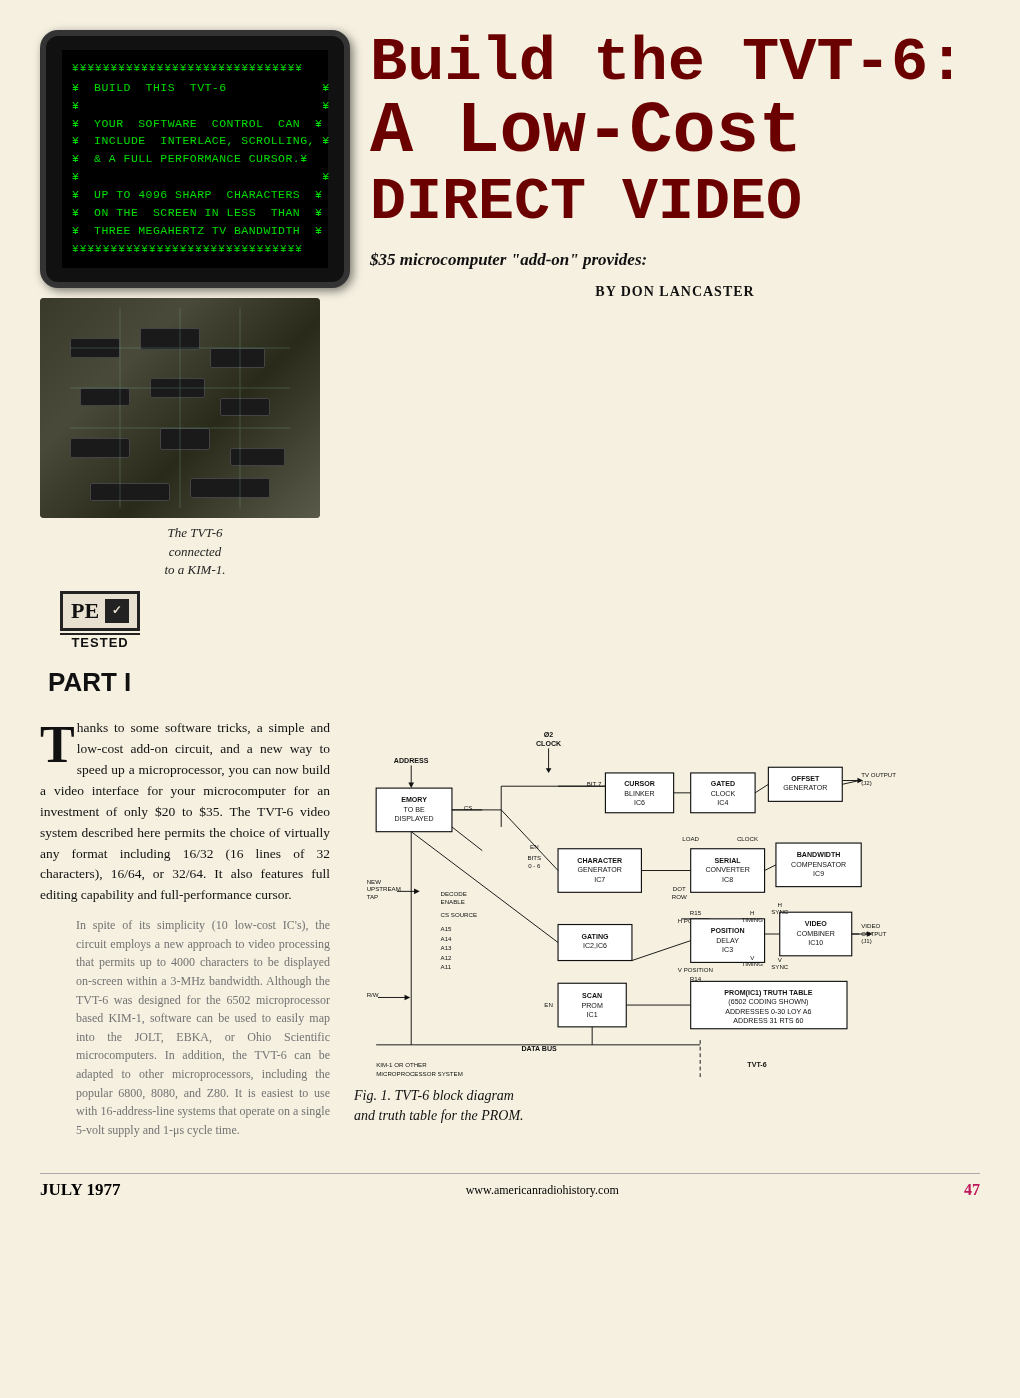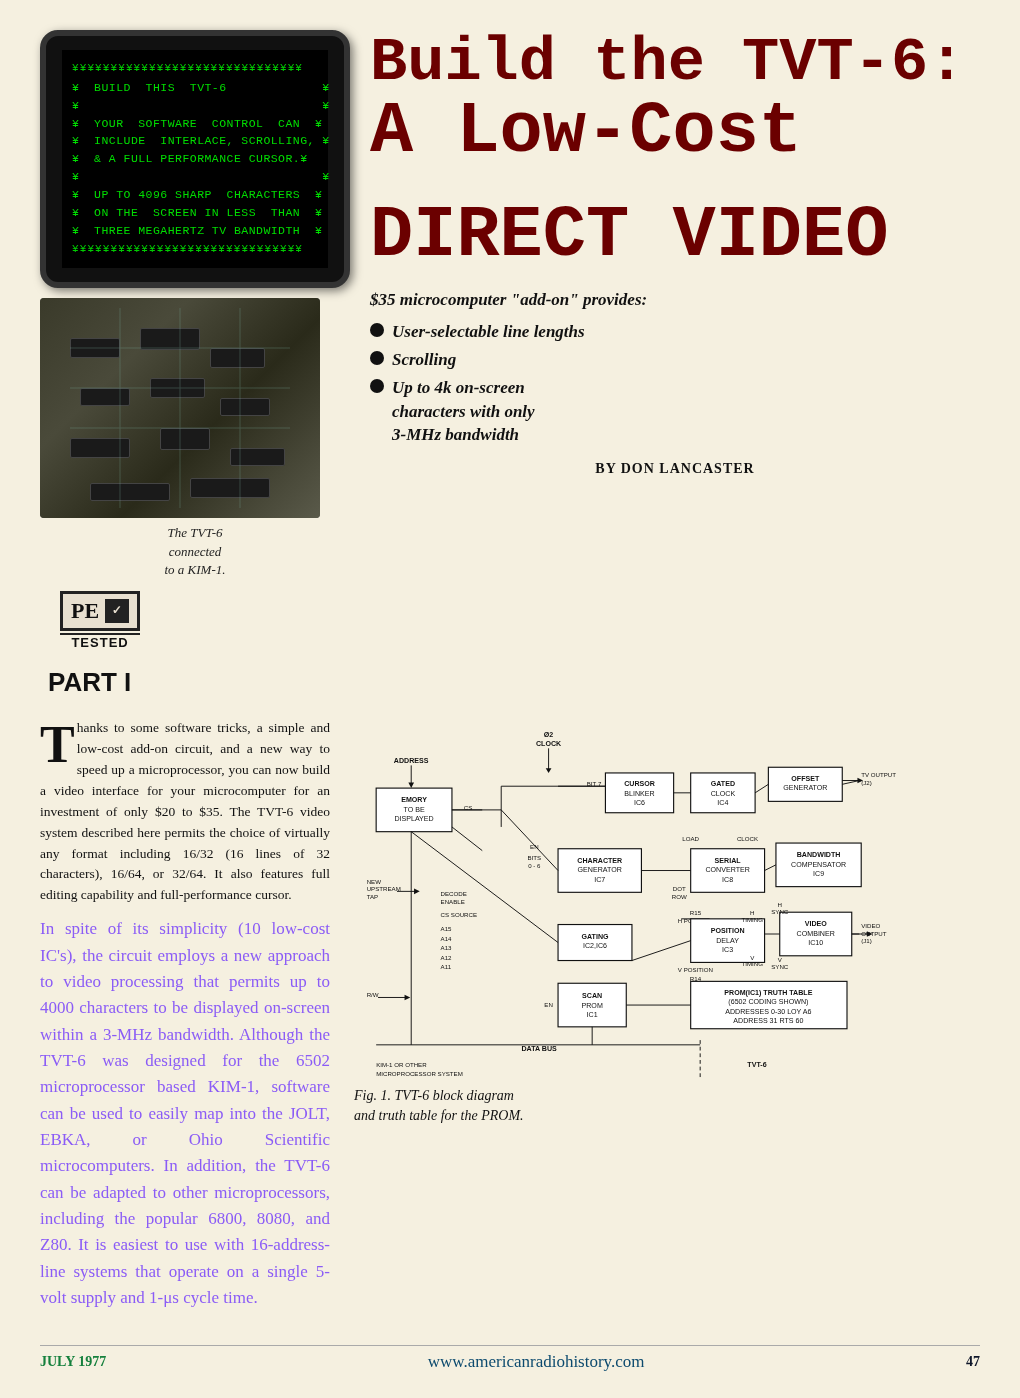--- a/index.html
+++ b/index.html
@@ -164,23 +164,22 @@
     }
     .main-title .line1 {
       font-size: 62px;
       display: block;
     }
     .main-title .line2 {
       font-size: 72px;
       display: block;
     }
     .main-title .line3 {
-      font-size: 72px;
+      font-size: 60px;
       display: block;
-      margin-top: 28px;
     }
     .main-title .line4 {
       font-size: 72px;
       display: block;
     }
 
     
     .tagline {
       font-size: 17px;
       font-style: italic;
@@ -245,25 +244,26 @@
     .drop-cap {
       float: left;
       font-size: 52px;
       font-weight: 900;
       line-height: 0.8;
       margin-right: 2px;
       margin-top: 6px;
       font-family: 'Times New Roman', serif;
     }
     .article-para {
-      font-size: 17px;
+      font-size: 12px;
       line-height: 1.55;
-      color: #8b5cf6;
+      color: #737373;
       text-align: justify;
       margin-bottom: 10px;
+      margin-left: 36px;
     }
 
     
     .diagram-section {
       flex: 1;
     }
     .diagram-caption {
       font-style: italic;
       font-size: 14px;
       color: #111;
@@ -275,32 +275,32 @@
     
     .page-footer {
       display: flex;
       justify-content: space-between;
       align-items: center;
       margin-top: 24px;
       border-top: 1px solid #aaa;
       padding-top: 6px;
     }
     .footer-left {
-      font-size: 14px;
-      font-weight: bold;
-      color: #15803d;
+      font-size: 17px;
+      font-weight: bold;
+      color: #000000;
     }
     .footer-right {
-      font-size: 14px;
-      font-weight: bold;
-      color: #0f172a;
+      font-size: 16px;
+      font-weight: bold;
+      color: #be185d;
     }
     .footer-center {
-      font-size: 17px;
-      color: #0c4a6e;
+      font-size: 12px;
+      color: #000000;
     }
 
     
     .diagram-svg {
       width: 100%;
       height: 360px;
     }
   </style>
 </head>
 <body>
@@ -376,34 +376,20 @@
 
     <div class="right-col">
       <div class="main-title">
         <span class="line1">Build the TVT-6:</span>
         <span class="line2">A Low-Cost</span>
         <span class="line3">DIRECT VIDEO</span>
       </div>
 
       <div class="tagline">$35 microcomputer "add-on" provides:</div>
 
-      <ul class="bullet-list">
-        <li>
-          <span class="bullet-dot"></span>
-          <span>User-selectable line lengths</span>
-        </li>
-        <li>
-          <span class="bullet-dot"></span>
-          <span>Scrolling</span>
-        </li>
-        <li>
-          <span class="bullet-dot"></span>
-          <span>Up to 4k on-screen<br><em>characters</em> with only<br><em>3-MHz bandwidth</em></span>
-        </li>
-      </ul>
 
       <div class="byline">BY DON LANCASTER</div>
     </div>
   </div>
 
   <div class="middle-section">
 
     <div class="article-text">
       <p class="drop-cap-para">
         <span class="drop-cap">T</span><span>hanks to some software tricks, a simple and low-cost add-on circuit, and a new way to speed up a microprocessor, you can now build a video interface for your microcomputer for an investment of only $20 to $35. The TVT-6 video system described here permits the choice of virtually any format including 16/32 (16 lines of 32 characters), 16/64, or 32/64. It also features full editing capability and full-performance cursor.</span>

